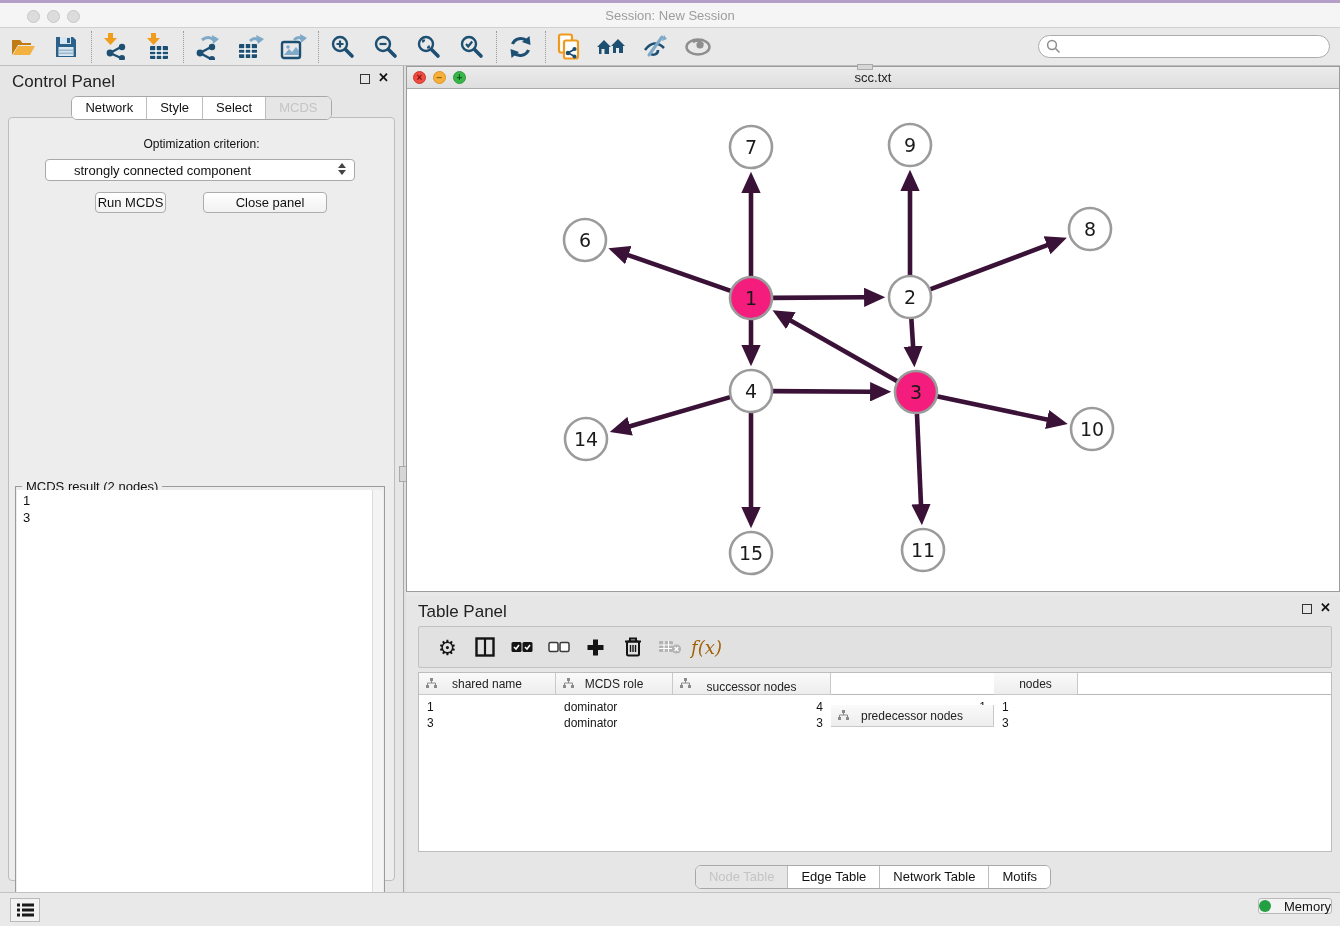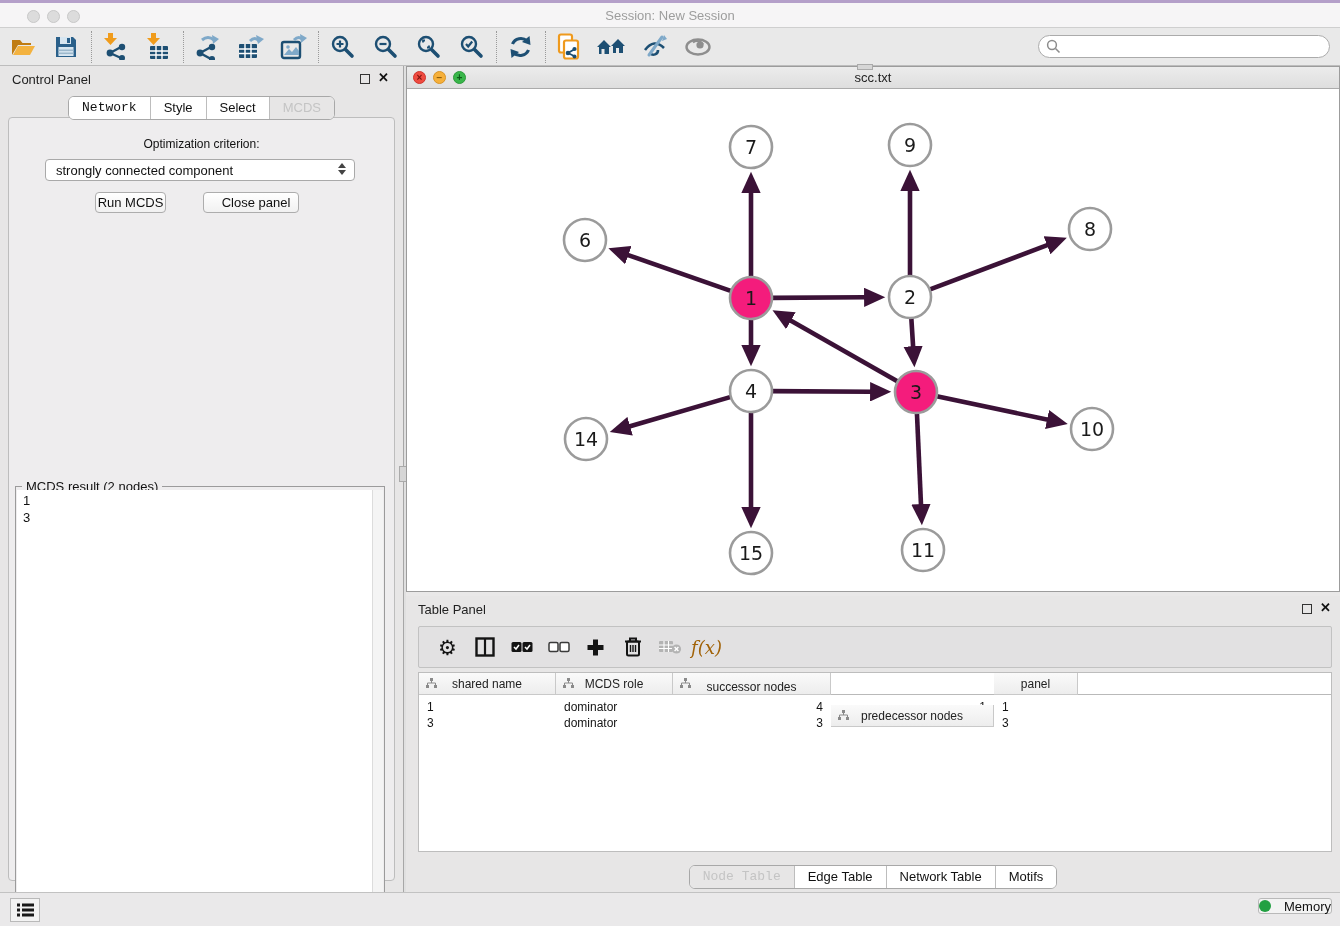--- a/index.html
+++ b/index.html
@@ -21,43 +21,43 @@
   .tbtn { width:38px; height:34px; display:flex; align-items:center; justify-content:center; flex:0 0 auto; margin-right:5px; }
   .tsep { width:0; height:32px; border-left:1px dotted #9a9a9a; margin:0 4px 0 1px; flex:0 0 auto; }
   .search-wrap { margin-left:auto; margin-right:10px; position:relative; flex:0 0 auto; }
   .search-wrap input { width:292px; height:23px; border:1px solid #ababab; border-radius:12px;
     background:#fff; padding-left:26px; font-size:13px; outline:none; }
   .search-glyph { position:absolute; left:8px; top:4px; }
 
   
   .control-panel { position:absolute; left:0; top:66px; width:403px; height:826px; background:#e7e6e6; }
   .panel-head { position:relative; height:28px; }
-  .panel-title { position:absolute; left:12px; top:6px; font-size:13px; color:#222; }
+  .panel-title { position:absolute; left:12px; top:6px; font-size:17px; color:#222; }
   .float-ico { position:absolute; top:8px; width:10px; height:10px; border:1.6px solid #333; background:transparent; }
   .close-ico { position:absolute; top:4px; font-size:13px; font-weight:bold; color:#111; }
   .cp-tabs-row { position:absolute; left:0; top:30px; width:403px; display:flex; justify-content:center; z-index:2; }
   .tabgroup { display:flex; border:1px solid #a8a8a8; border-radius:6px; overflow:hidden; background:#fff; }
   .tabgroup .tab { padding:3px 13px 4px 13px; font-size:13px; color:#111; background:#fff;
     border-left:1px solid #bdbdbd; white-space:nowrap; }
-  .tabgroup .tab:first-child { border-left:none;font-family:Liberation Mono, monospace; }
+  .tabgroup .tab:first-child { border-left:none; }
   .tabgroup .tab.active { background:#e7e6e6; color:#c4c4c4; }
   .cp-content { position:absolute; left:8px; right:8px; top:51px; bottom:11px;
     background:#eeedee; border:1px solid #bdbdbd; border-radius:4px; }
   .opt-label { position:absolute; left:0; right:0; top:19px; text-align:center; font-size:12px; color:#111; }
   .dropdown { position:absolute; left:36px; top:41px; width:310px; height:22px; background:#fff;
     border:1px solid #a9a9a9; border-radius:4px; font-size:13px; color:#111; display:flex; align-items:center;
-    padding-left:10px; }
+    padding-left:28px; }
   .chevrons { position:absolute; right:8px; top:3px; display:flex; flex-direction:column; align-items:center; gap:2px; }
   .chev-up { width:0; height:0; border-left:4px solid transparent; border-right:4px solid transparent; border-bottom:5px solid #444; }
   .chev-dn { width:0; height:0; border-left:4px solid transparent; border-right:4px solid transparent; border-top:5px solid #444; }
   .cp-btn { position:absolute; top:74px; height:21px; background:linear-gradient(#ffffff,#f1f1f1);
     border:1px solid #adadad; border-radius:4px; font-size:13px; color:#111;
     display:flex; align-items:center; justify-content:center; }
   .btn-run { left:86px; width:71px; }
-  .btn-closepanel { left:194px; width:96px;padding-left:10px; }
+  .btn-closepanel { left:194px; width:124px;padding-left:10px; }
   .result-fs { position:absolute; left:6px; top:368px; width:370px; height:466px;
     border:1px solid #9b9b9b; background:#eeedee; }
   .result-legend { position:absolute; left:6px; top:-8px; background:#eeedee; padding:0 4px;
     font-size:13px; color:#111; white-space:nowrap; }
   .result-box { position:absolute; left:1px; right:1px; top:3px; bottom:1px; background:#fff; }
   .result-lines { position:absolute; left:0; top:2px; right:12px; bottom:0; font-size:13px; color:#111;
     padding-left:6px; line-height:17px; }
   .result-scroll { position:absolute; right:0; top:0; bottom:0; width:11px; background:#f4f4f4; border-left:1px solid #dcdcdc; }
 
   
@@ -450,21 +450,21 @@
           <div class="th" style="width: 163px; margin-top: 32px;">
             <span class="hier"><svg width="11" height="11" viewBox="0 0 11 11">
                 <rect x="4" y="0" width="3" height="3" fill="#8a8a8a"></rect>
                 <rect x="0" y="7" width="3" height="3" fill="#8a8a8a"></rect>
                 <rect x="8" y="7" width="3" height="3" fill="#8a8a8a"></rect>
                 <path d="M5.5 3v2M1.5 7V5h8v2" stroke="#8a8a8a" fill="none"></path>
               </svg></span>
             <span>predecessor nodes</span>
           </div>
           <div class="th" style="width: 84px;">
-            <span>panel</span>
+            <span>nodes</span>
           </div>
         </div>
       <div class="tbody">
           <div class="tr">
             <div class="td left" style="width: 137px;">1</div>
             <div class="td left" style="width: 117px;">dominator</div>
             <div class="td right" style="width: 158px;">4</div>
             <div class="td right" style="width: 163px;">1</div>
             <div class="td left" style="width: 84px;">1</div>
           </div>

